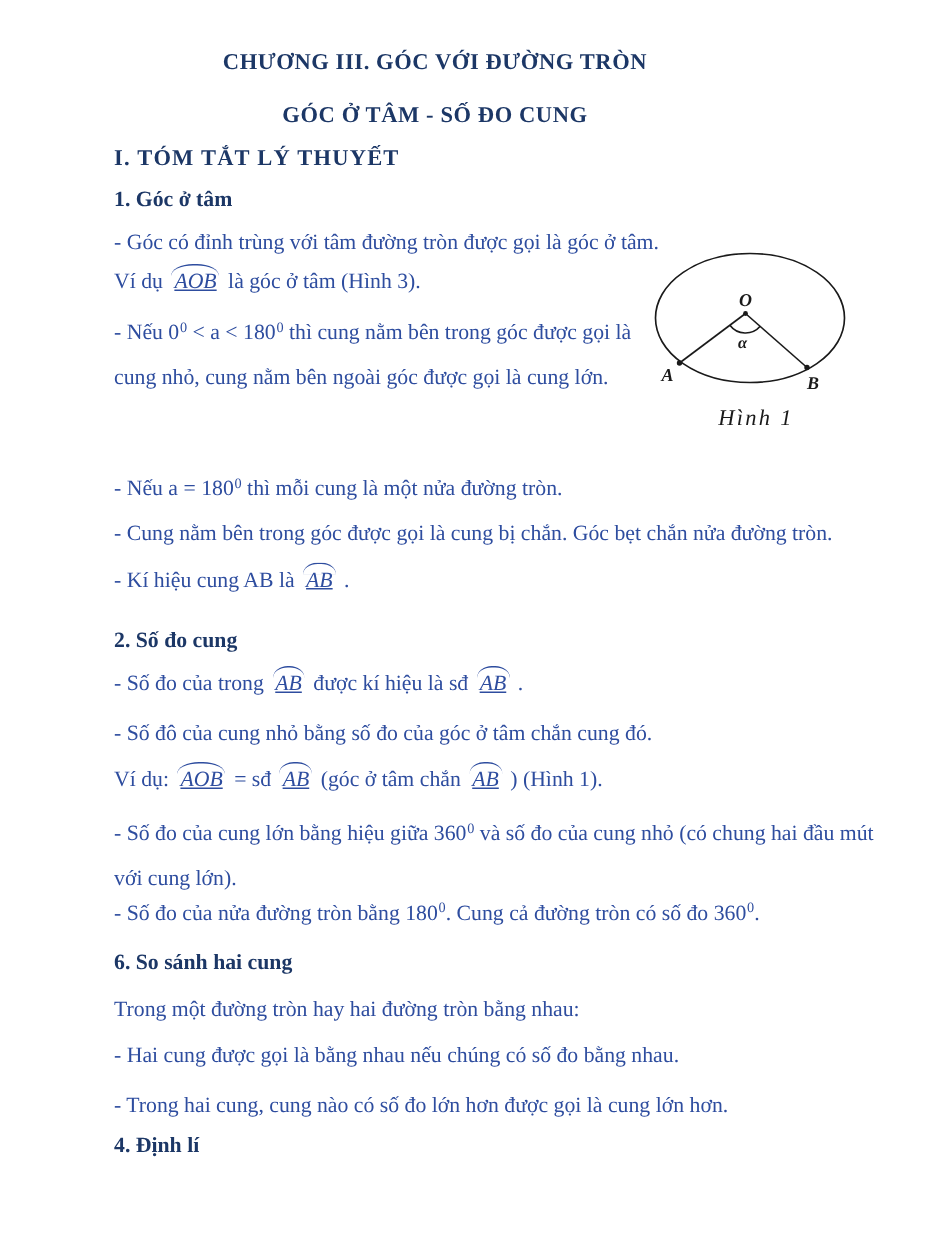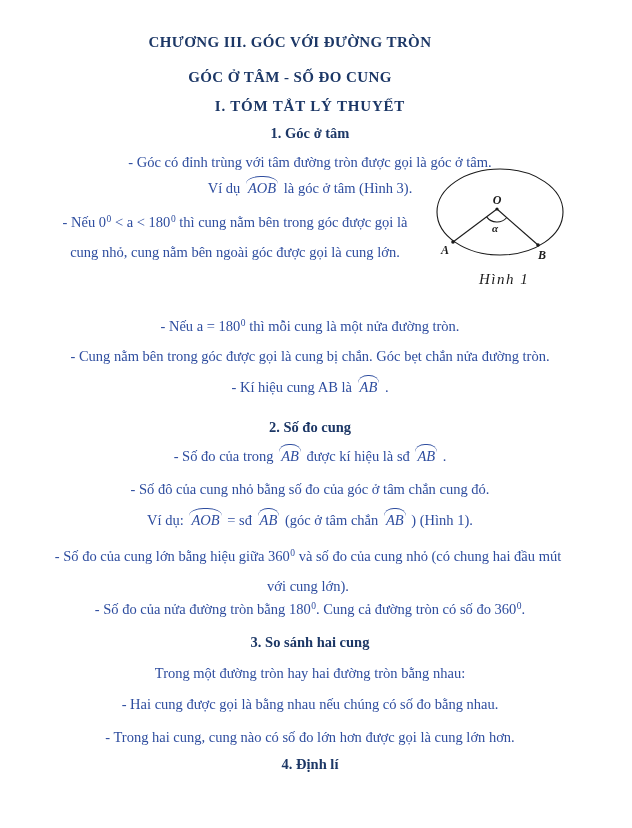--- a/index.html
+++ b/index.html
@@ -10,21 +10,21 @@
   * { box-sizing: border-box; }
   html, body { margin: 0; padding: 0; background: #ffffff; }
   .page {
     position: relative;
     width: 632px;
     height: 828px;
     background: #ffffff;
     font-family: "Liberation Serif", serif;
     overflow: hidden;
   }
-  .abs { position: absolute; left: 52px; width: 516px; text-align: center; }
+  .abs { position: absolute; left: 76px; width: 516px; }
   .centered { left: 0; width: 580px; text-align: center; }
   .doc-title {
     font-size: 15px;
     font-weight: bold;
     color: var(--heading-color);
     letter-spacing: 0.4px;
     line-height: 19px;
   }
   .section-heading {
     font-size: 15px;
@@ -51,20 +51,21 @@
     position: relative;
     top: -5px;
     margin-left: 0.5px;
   }
   .overarc {
     font-style: italic;
     position: relative;
     display: inline-block;
     padding: 0 2px;
     margin: 0 2px;
+    text-decoration: underline;
   }
   .overarc::before {
     content: "";
     position: absolute;
     left: 0;
     right: 0;
     top: -3px;
     height: 7px;
     border-top: 1.4px solid currentColor;
     border-radius: 50% 50% 0 0 / 110% 110% 0 0;
@@ -141,21 +142,21 @@
   <div class="abs body-text" style="top:378px"><span class="txt">- Kí hiệu cung AB là </span><span class="overarc">AB</span><span class="txt"> .</span></div>
 
   <div class="abs sub-heading" style="top:418px">2. Số đo cung</div>
 
   <div class="abs body-text" style="top:447px"><span class="txt">- Số đo của trong </span><span class="overarc">AB</span><span class="txt"> được kí hiệu là sđ </span><span class="overarc">AB</span><span class="txt"> .</span></div>
   <div class="abs body-text" style="top:480px"><span class="txt">- Số đô của cung nhỏ bằng số đo của góc ở tâm chắn cung đó.</span></div>
   <div class="abs body-text" style="top:511px"><span class="txt">Ví dụ: </span><span class="overarc">AOB</span><span class="txt"> = sđ </span><span class="overarc">AB</span><span class="txt"> (góc ở tâm chắn </span><span class="overarc">AB</span><span class="txt"> ) (Hình 1).</span></div>
   <div class="abs body-text two-line" style="top:542px; width:512px"><span class="txt">- Số đo của cung lớn bằng hiệu giữa 360</span><span class="sup">0</span><span class="txt"> và số đo của cung nhỏ (có chung hai đầu mút với cung lớn).</span></div>
   <div class="abs body-text" style="top:600px"><span class="txt">- Số đo của nửa đường tròn bằng 180</span><span class="sup">0</span><span class="txt">. Cung cả đường tròn có số đo 360</span><span class="sup">0</span><span class="txt">.</span></div>
 
-  <div class="abs sub-heading" style="top:633px">3. So sánh hai cung</div>
+  <div class="abs sub-heading" style="top:633px">6. So sánh hai cung</div>
 
   <div class="abs body-text" style="top:664px"><span class="txt">Trong một đường tròn hay hai đường tròn bằng nhau:</span></div>
   <div class="abs body-text" style="top:695px"><span class="txt">- Hai cung được gọi là bằng nhau nếu chúng có số đo bằng nhau.</span></div>
   <div class="abs body-text" style="top:728px"><span class="txt">- Trong hai cung, cung nào có số đo lớn hơn được gọi là cung lớn hơn.</span></div>
 
   <div class="abs sub-heading" style="top:755px">4. Định lí</div>
 
 </div>
 
 </body></html>

